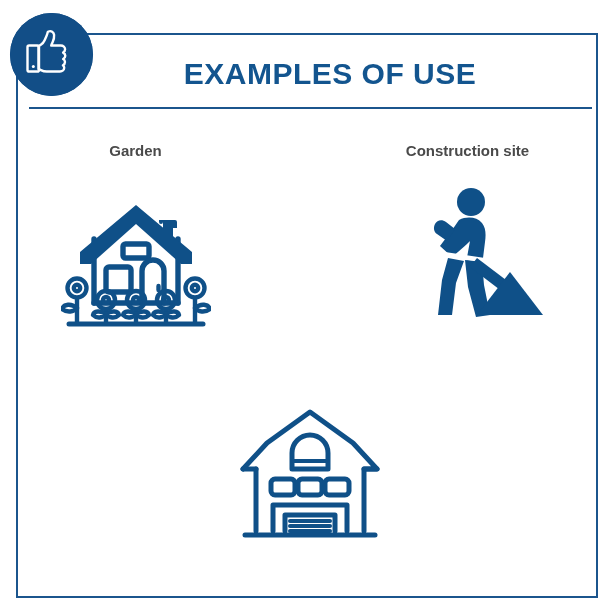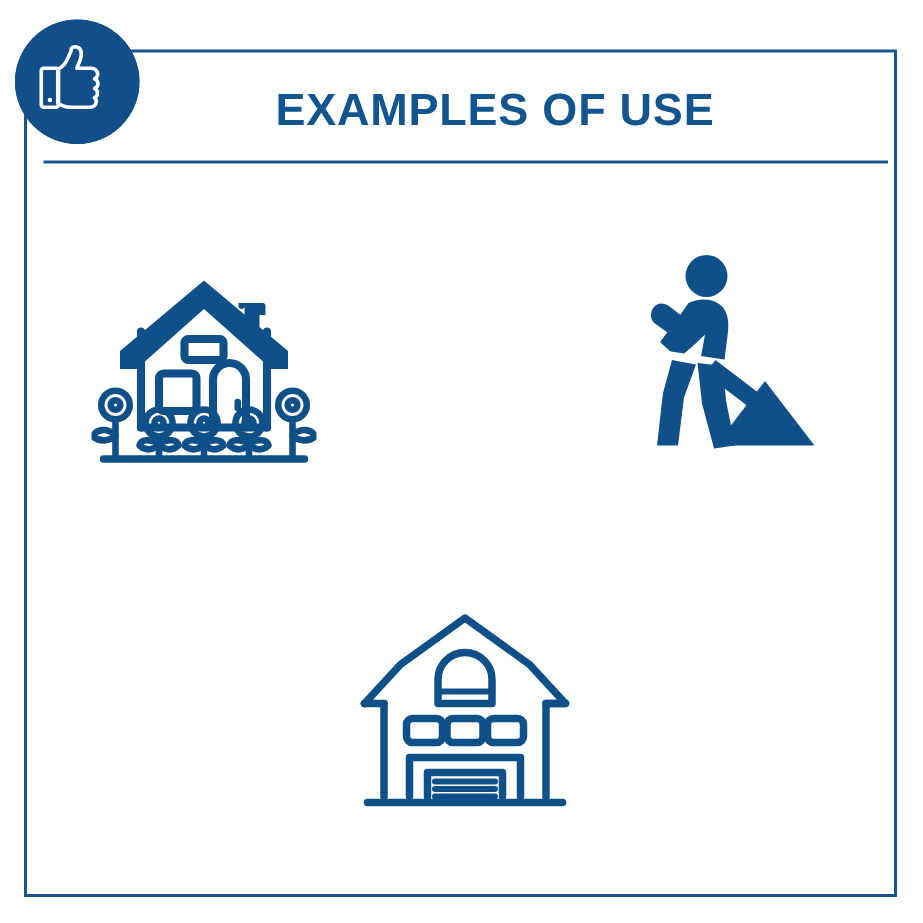--- a/index.html
+++ b/index.html
@@ -111,20 +111,21 @@
       <path d="M38.5 18.5c2.6-1.1 5.3 0.6 5.6 3.3 0.3 2.6-0.5 5.2-1.6 7.6-0.5 1.1-1 2.1-1.3 3.1h9.6c2.4 0 4.3 1.7 4.3 3.8 0 1.4-0.8 2.6-2 3.3 1.3 0.6 2.2 1.8 2.2 3.2 0 1.4-0.9 2.6-2.2 3.2 1.1 0.6 1.9 1.7 1.9 3 0 1.4-0.9 2.6-2.1 3.2 0.8 0.6 1.3 1.6 1.3 2.6 0 2-1.9 3.7-4.2 3.7H36.8c-2.1 0-4.1-0.5-5.9-1.4l-2.4-1.2V33.3l2.3-1.5c1.6-1.1 2.9-2.6 3.7-4.4l1.9-4.2c0.6-1.3 1.1-2.7 1.3-4.1z" fill="none" stroke="#ffffff" stroke-width="2.4" stroke-linejoin="round"></path>
 
       <rect x="17.5" y="32.5" width="11.5" height="26" rx="1.6" fill="none" stroke="#ffffff" stroke-width="2.4"></rect>
       <circle cx="23.3" cy="53.6" r="1.5" fill="#ffffff"></circle>
     </svg>
   </div>
 
   <div class="title">EXAMPLES OF USE</div>
 
   <div class="item item-garden">
+    <div class="item-label">Garden</div>
     <div class="icon-wrap">
       <svg class="item-icon" width="150" height="150" viewBox="0 0 150 150">
         <g fill="none" stroke="#0f5088" stroke-width="5.4" stroke-linecap="round" stroke-linejoin="round">
 
           <path d="M33 57 L33 121"></path>
           <path d="M117 57 L117 121"></path>
           <path d="M33 121 L117 121"></path>
 
           <rect x="62" y="62" width="26" height="14" rx="2.5"></rect>
 
@@ -168,20 +169,21 @@
           <path d="M105 132 c-6 -4 -12 -3 -13 1 c4 4 10 3 13 -1 z"></path>
           <path d="M105 132 c6 -4 12 -3 13 1 c-4 4 -10 3 -13 -1 z"></path>
 
           <path d="M8 142 L142 142" stroke-width="5"></path>
         </g>
       </svg>
     </div>
   </div>
 
   <div class="item item-construction">
+    <div class="item-label">Construction site</div>
     <div class="icon-wrap">
       <svg class="item-icon" width="150" height="150" viewBox="0 0 150 150">
         <g fill="#0f5088">
 
           <circle cx="78" cy="22" r="14"></circle>
 
           <path d="M66 40 c8 -4 18 -3 23 3 c4 5 4 12 3 19 l-3 24 l-16 -3 l4 -22 c0 0 -10 10 -18 16 l-12 -11 c6 -8 13 -17 19 -26 z"></path>
 
           <path d="M53 42 c-4 -3 -9 -2 -11 2 c-2 4 -1 8 2 10 l10 7 l8 -12 z"></path>
 

